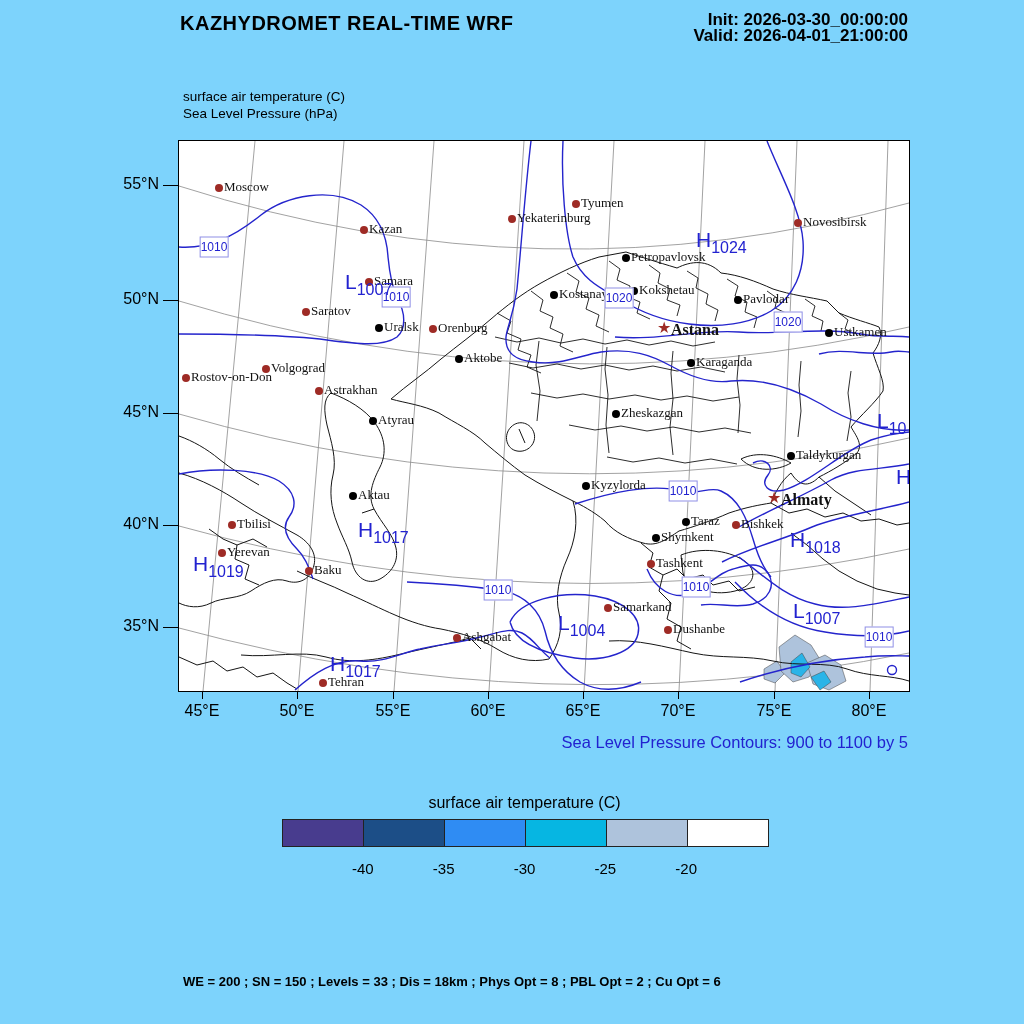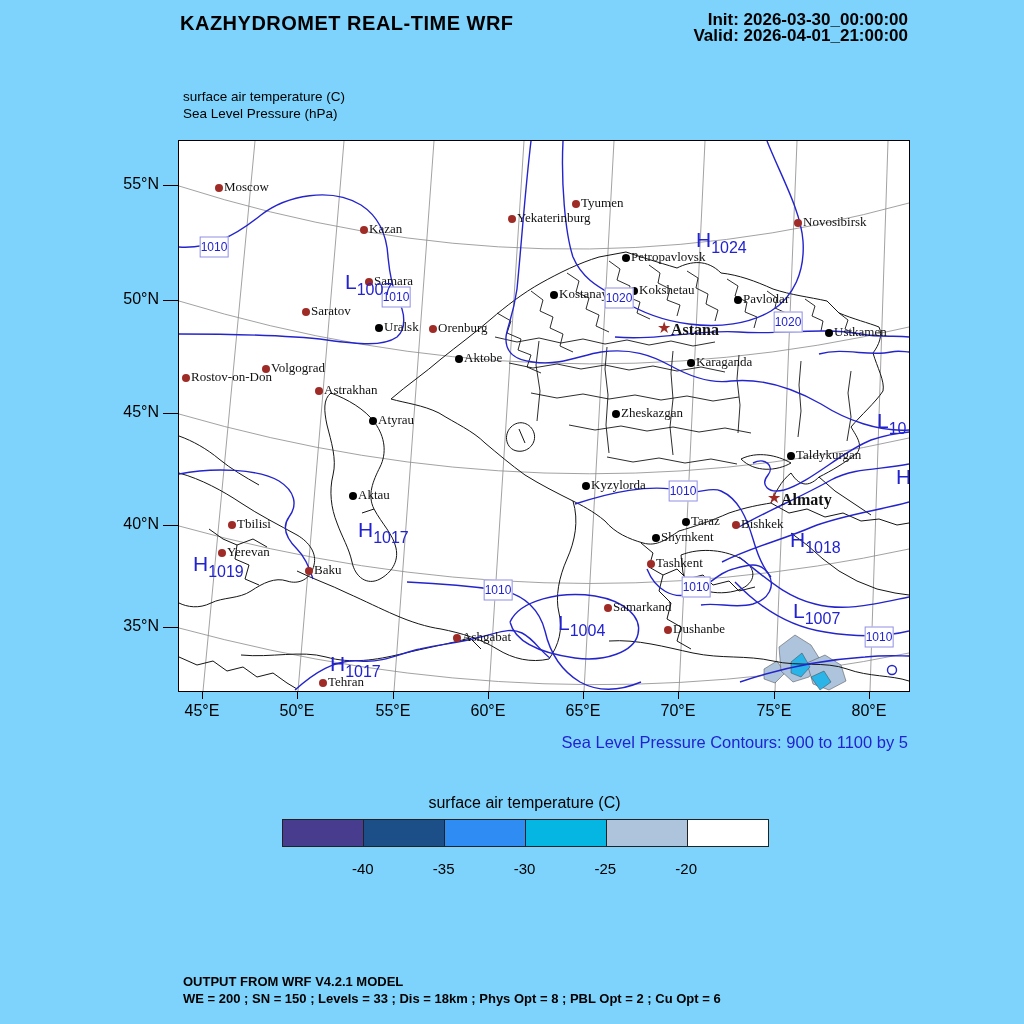--- a/index.html
+++ b/index.html
@@ -351,21 +351,20 @@
   <div id="colorbar">
       <div class="cell" style="background: rgb(72, 60, 142);"></div>
       <div class="cell" style="background: rgb(28, 78, 135);"></div>
       <div class="cell" style="background: rgb(47, 140, 243);"></div>
       <div class="cell" style="background: rgb(6, 182, 226);"></div>
       <div class="cell" style="background: rgb(174, 195, 220);"></div>
       <div class="cell" style="background: rgb(255, 255, 255);"></div>
     </div>
 
   <div class="footer">
-    <div>OUTPUT FROM WRF V4.2.1 MODEL</div>
     <div>WE = 200 ; SN = 150 ; Levels = 33 ; Dis = 18km ; Phys Opt = 8 ; PBL Opt = 2 ; Cu Opt = 6</div>
   </div>
 
 <div class="cb-num" style="left: 332.833px;">-40</div>
     <div class="cb-num" style="left: 413.667px;">-35</div>
     <div class="cb-num" style="left: 494.5px;">-30</div>
     <div class="cb-num" style="left: 575.333px;">-25</div>
     <div class="cb-num" style="left: 656.167px;">-20</div>
   </div>
 

